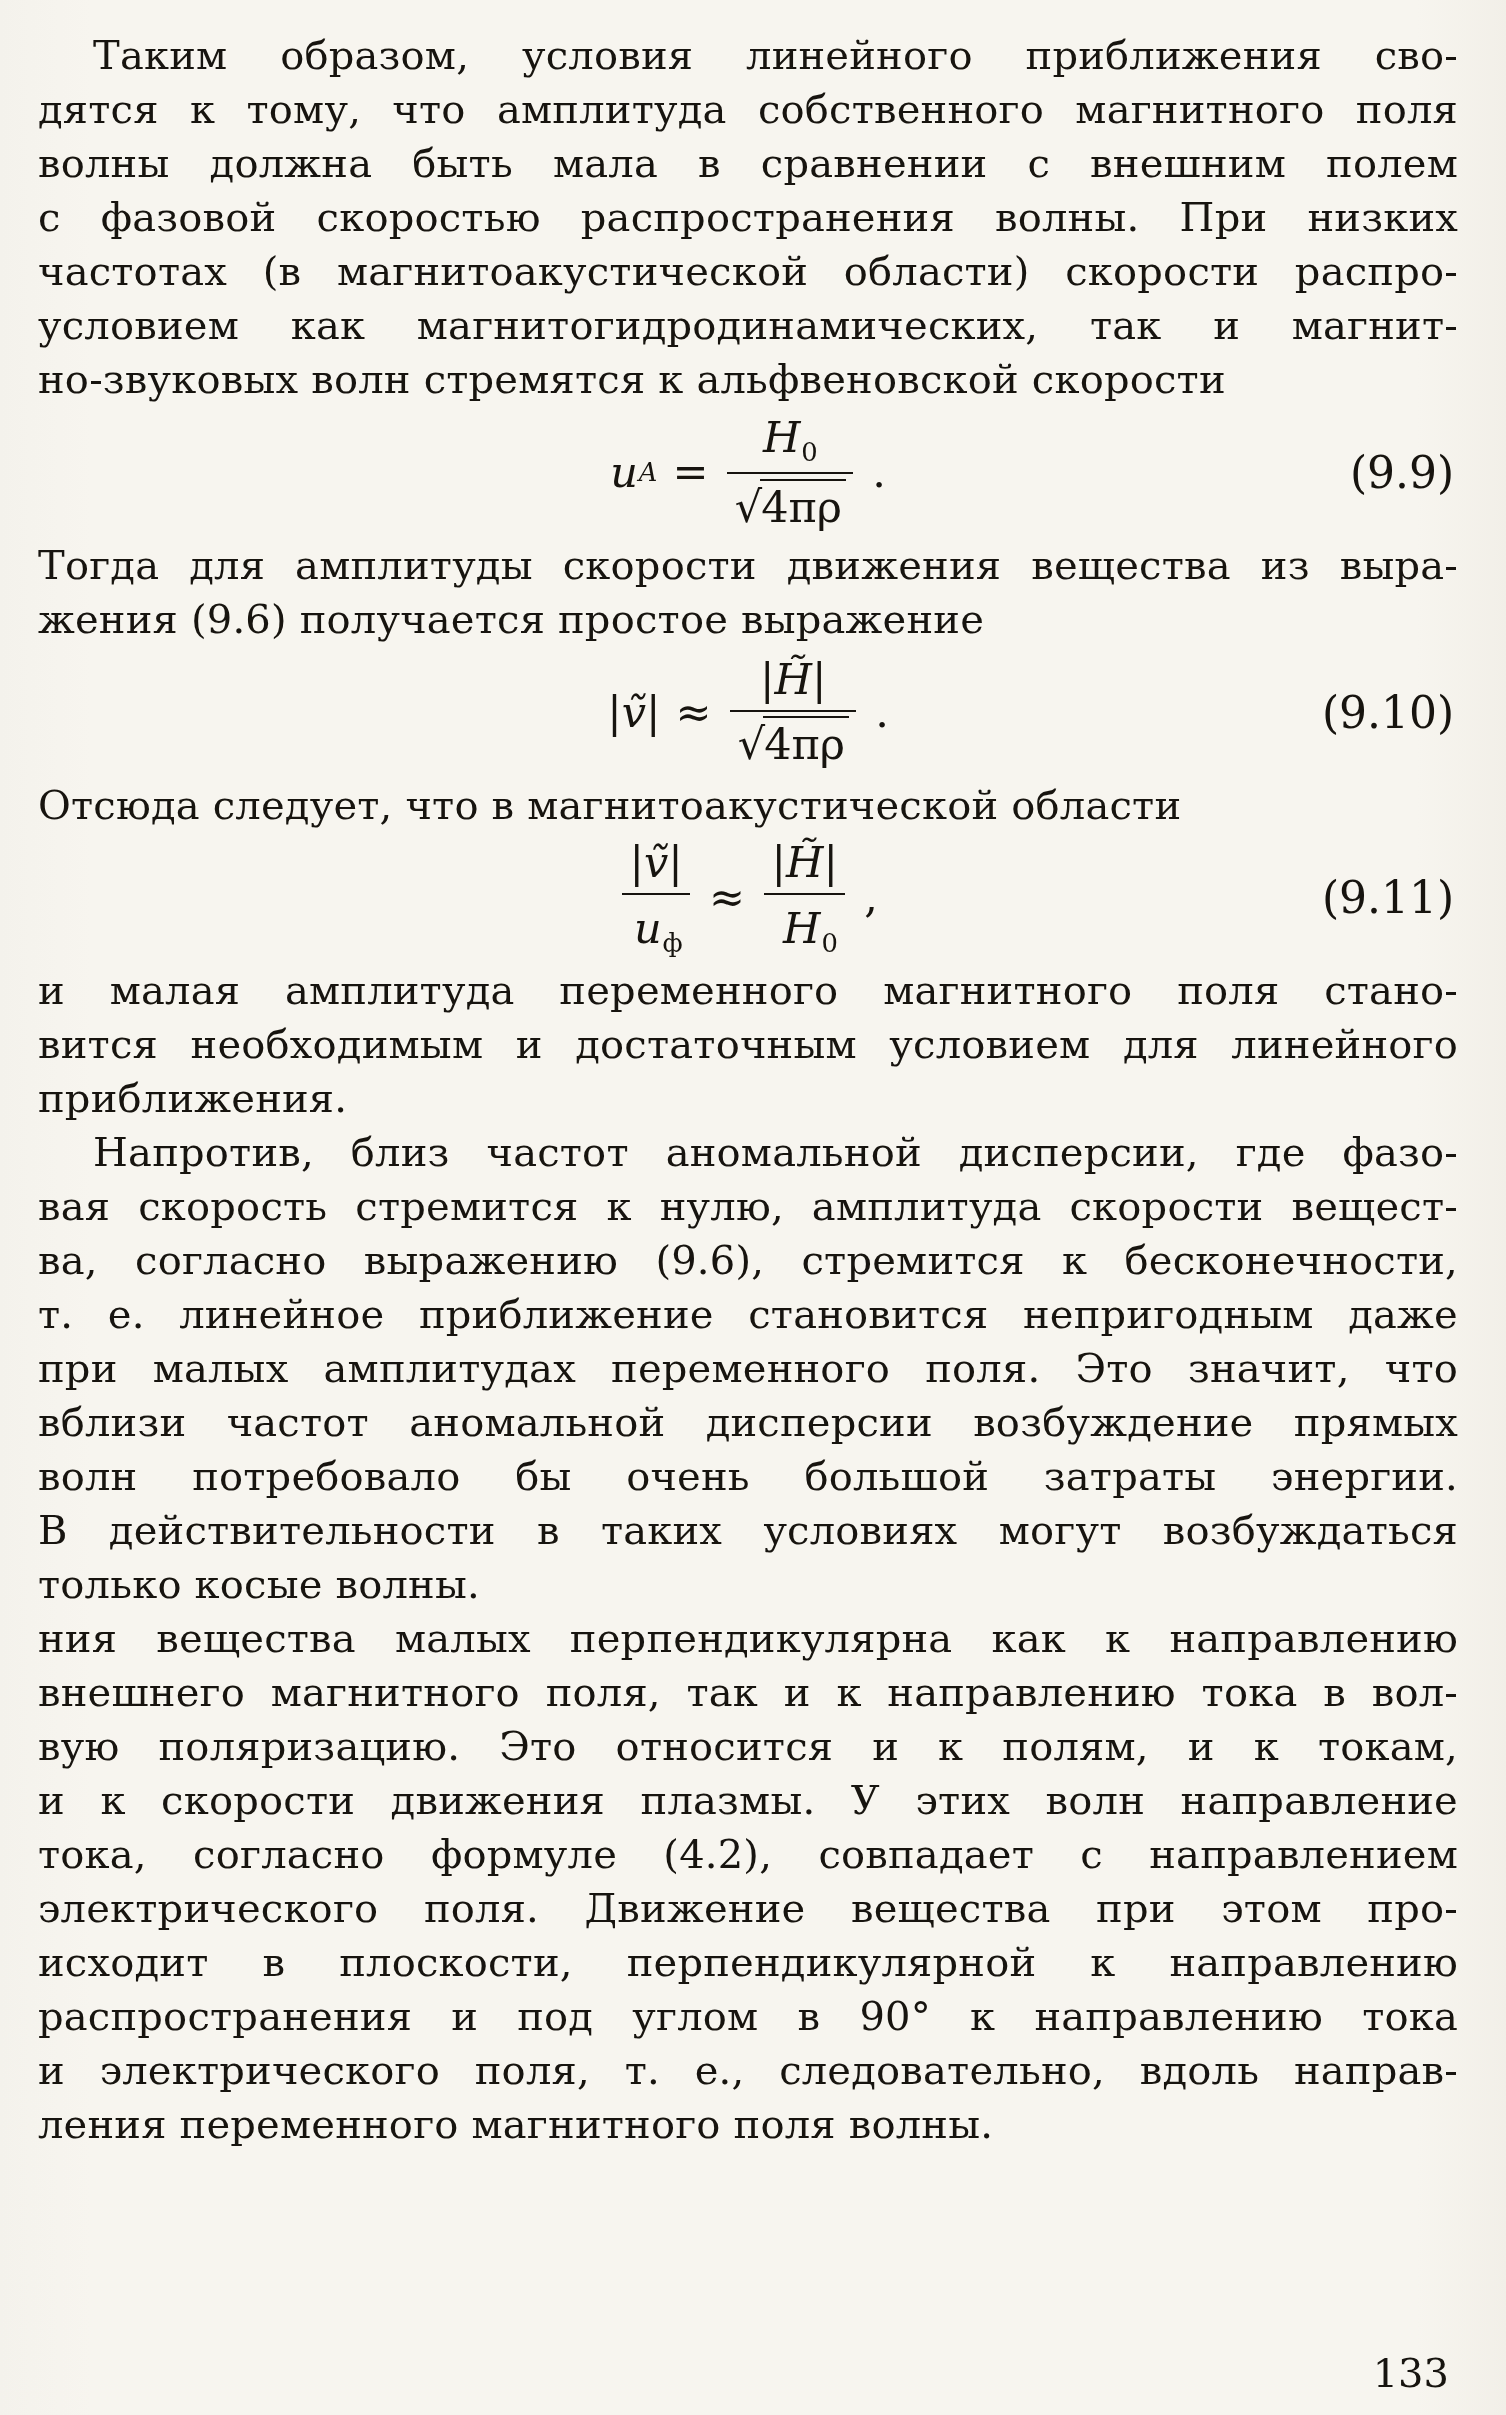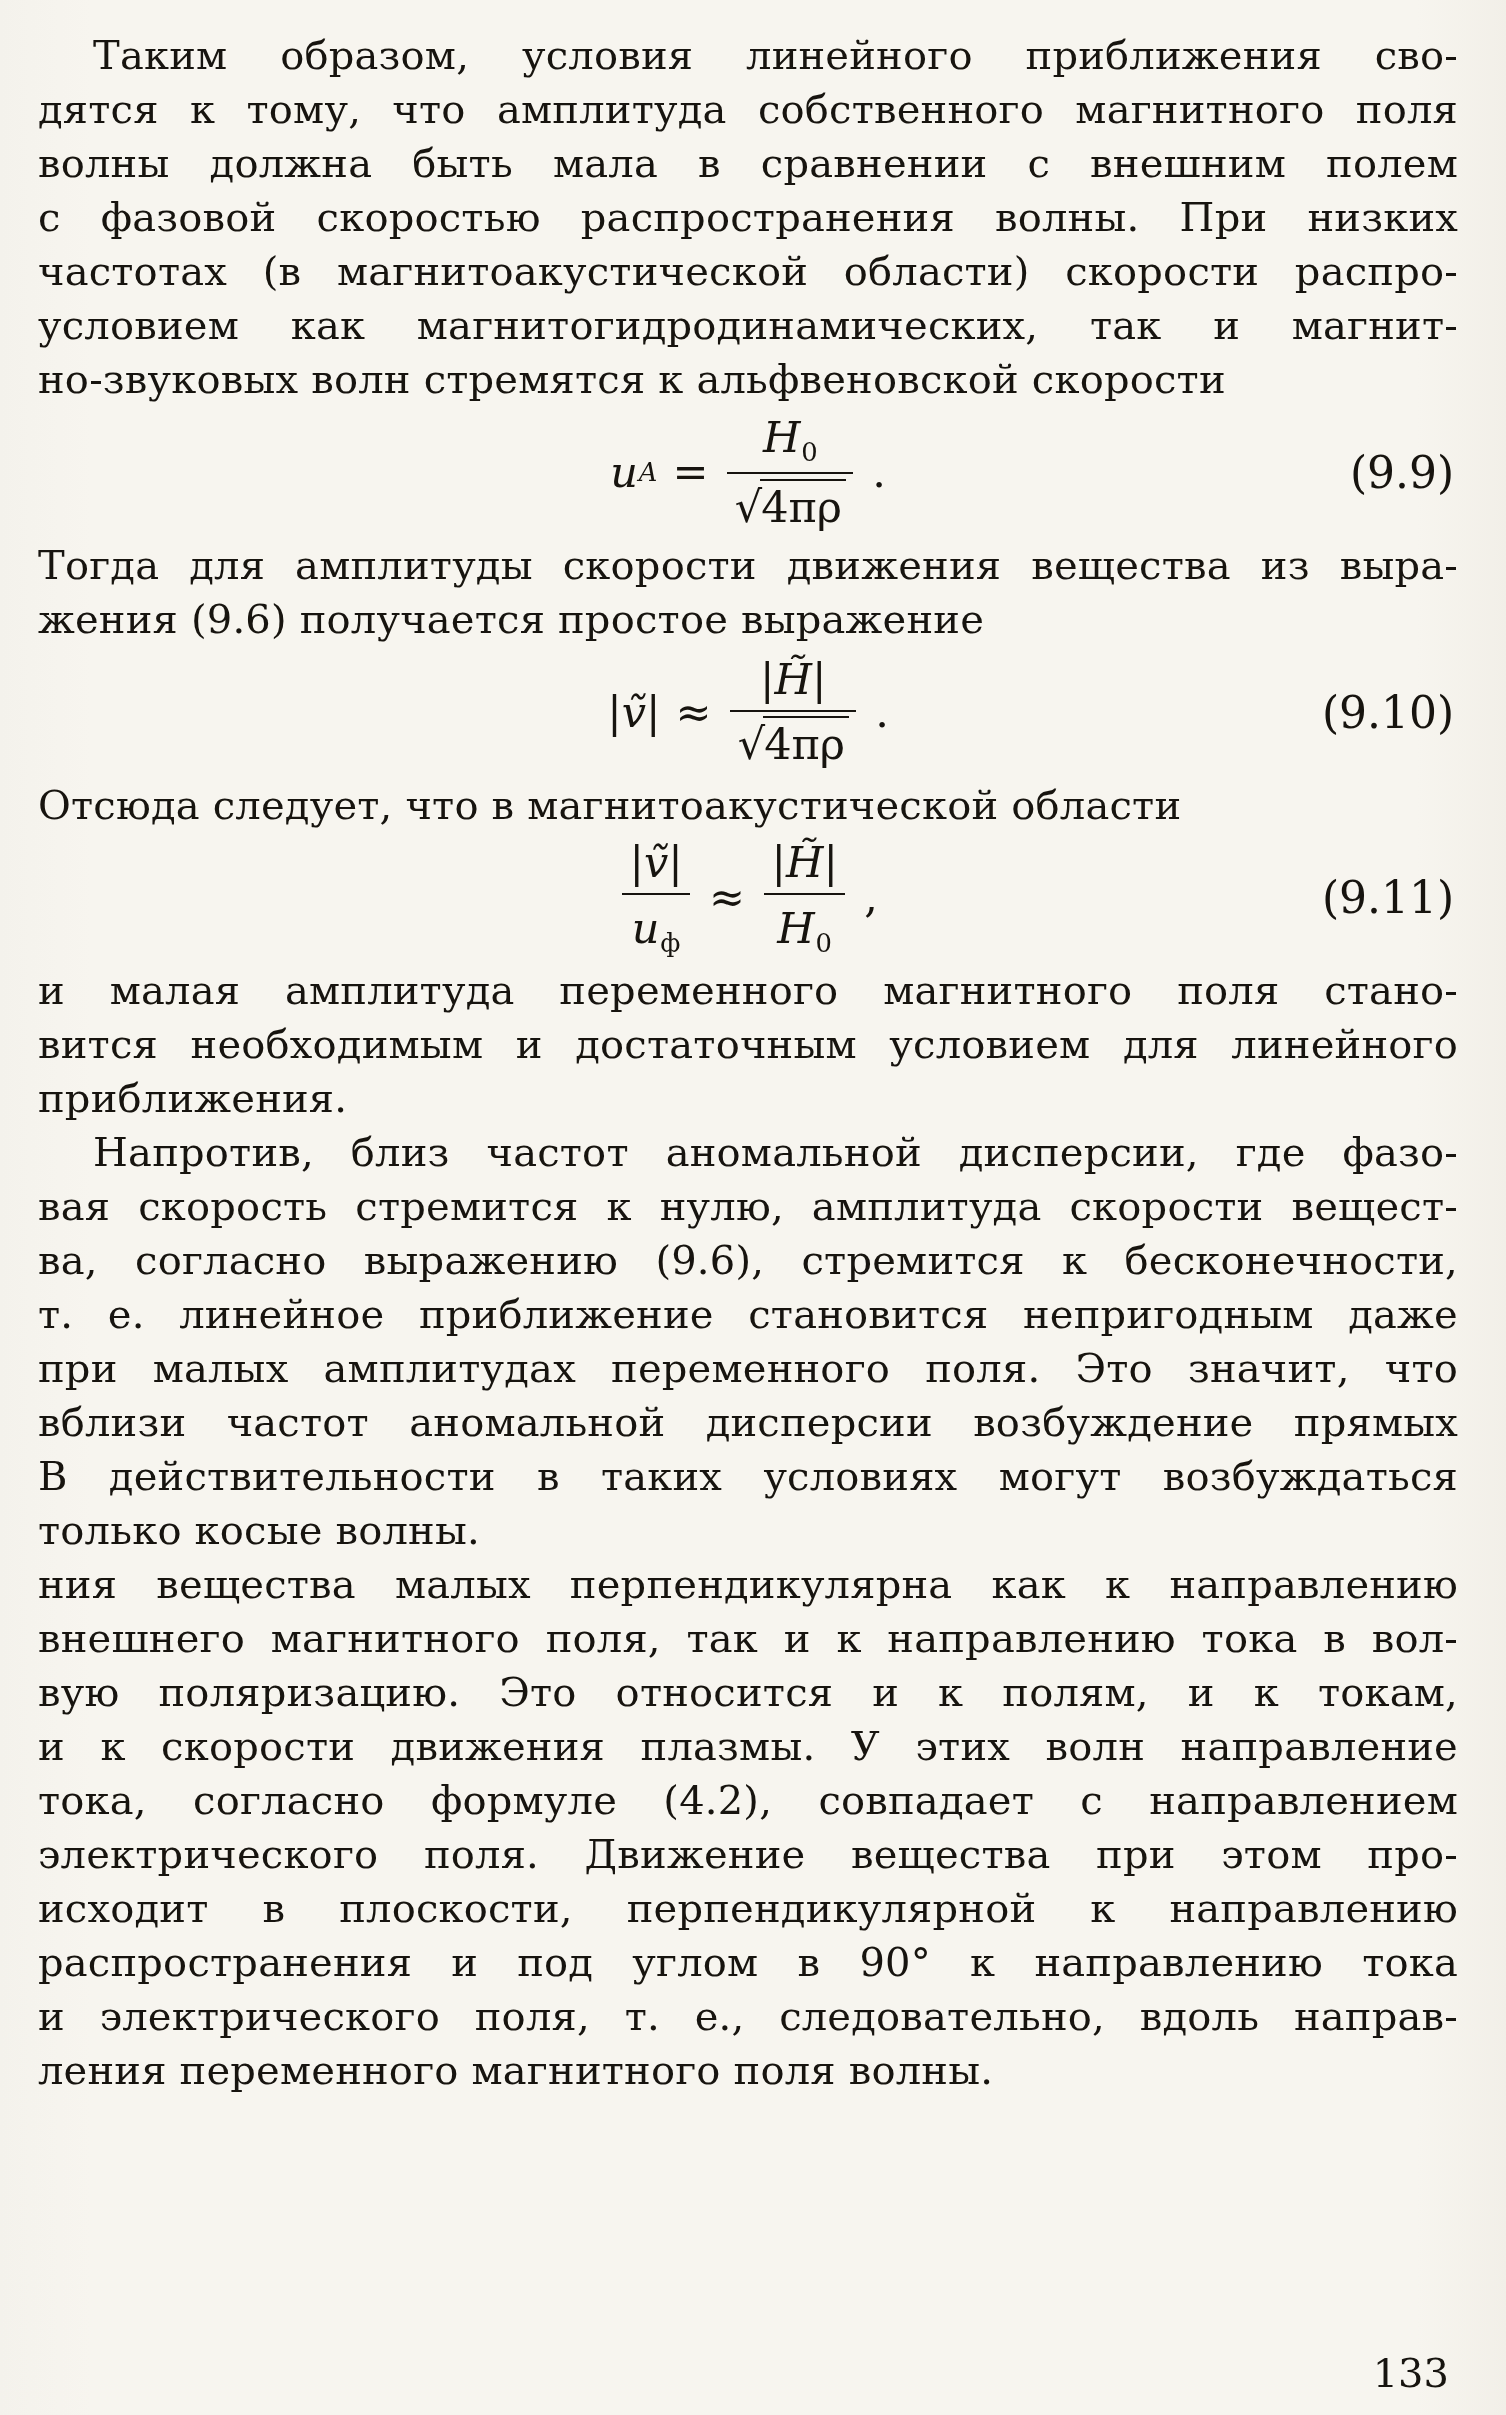--- a/index.html
+++ b/index.html
@@ -49,21 +49,21 @@
   .sub { font-size: 0.6em; vertical-align: -0.35em; padding-left: 0.9px; }
   .rel { margin: 0 15px; }
   .end { margin-left: 15px; }
   .frac {
     display: inline-block;
     text-align: center;
     vertical-align: middle;
     margin: 0 3.8px;
   }
   .frac .top { display: block; padding: 0 7.5px 5.6px; }
-  .frac .bot { display: block; border-top: 2.8px solid currentColor; padding: 7.5px 7.5px 0; }
+  .frac .bot { display: block; border-top: 2.8px solid currentColor; padding: 7.5px 7.5px 0; text-align: right; }
   .sqrt { white-space: nowrap; display: inline-block; }
   .sqrt .sign { font-size: 1.0em; }
   .sqrt .radv { border-top: 2.8px solid currentColor; padding: 0.9px 3.8px 0 0.9px; margin-left: -1.9px; }
   .page-number {
     position: absolute;
     right: 58px;
     bottom: 19px;
     font-size: 40px;
   }
 </style>
@@ -142,20 +142,21 @@
       <div class="line last">приближения.</div>
     </div>
 
   <div class="para">
       <div class="line indent">Напротив, близ частот аномальной дисперсии, где фазо-</div>
       <div class="line">вая скорость стремится к нулю, амплитуда скорости вещест-</div>
       <div class="line">ва, согласно выражению (9.6), стремится к бесконечности,</div>
       <div class="line">т. е. линейное приближение становится непригодным даже</div>
       <div class="line">при малых амплитудах переменного поля. Это значит, что</div>
       <div class="line">вблизи частот аномальной дисперсии возбуждение прямых</div>
+      <div class="line">волн потребовало бы очень большой затраты энергии.</div>
       <div class="line">В действительности в таких условиях могут возбуждаться</div>
       <div class="line last">только косые волны.</div>
     </div>
 
   <div class="para">
       <div class="line">ния вещества малых перпендикулярна как к направлению</div>
       <div class="line">внешнего магнитного поля, так и к направлению тока в вол-</div>
       <div class="line">вую поляризацию. Это относится и к полям, и к токам,</div>
       <div class="line">и к скорости движения плазмы. У этих волн направление</div>
       <div class="line">тока, согласно формуле (4.2), совпадает с направлением</div>

